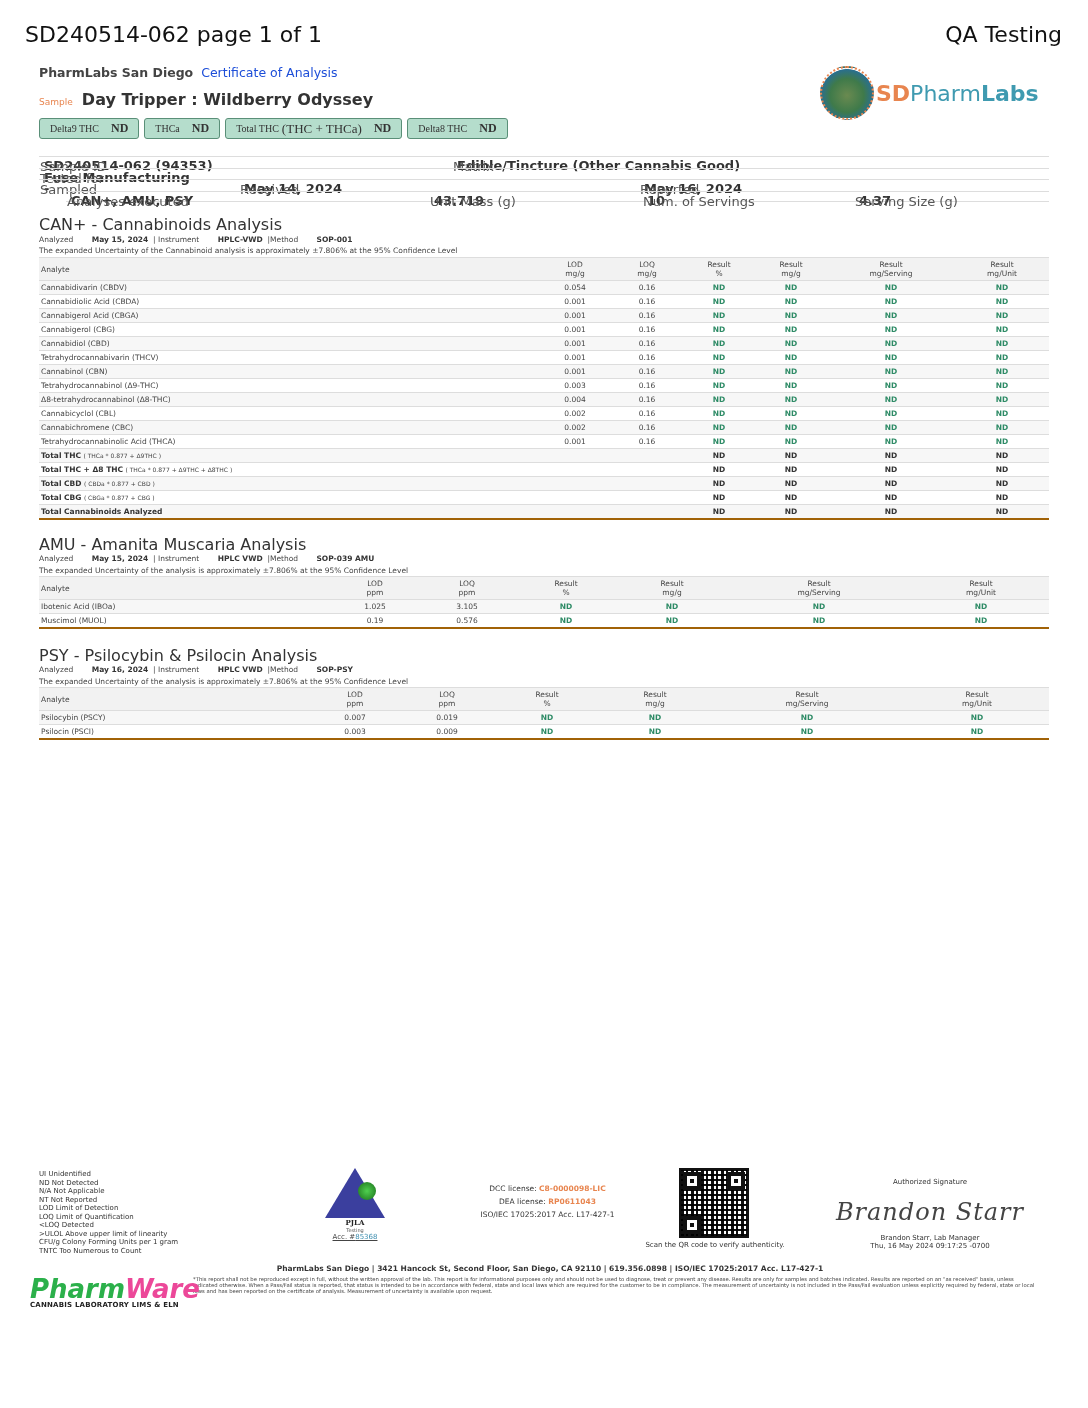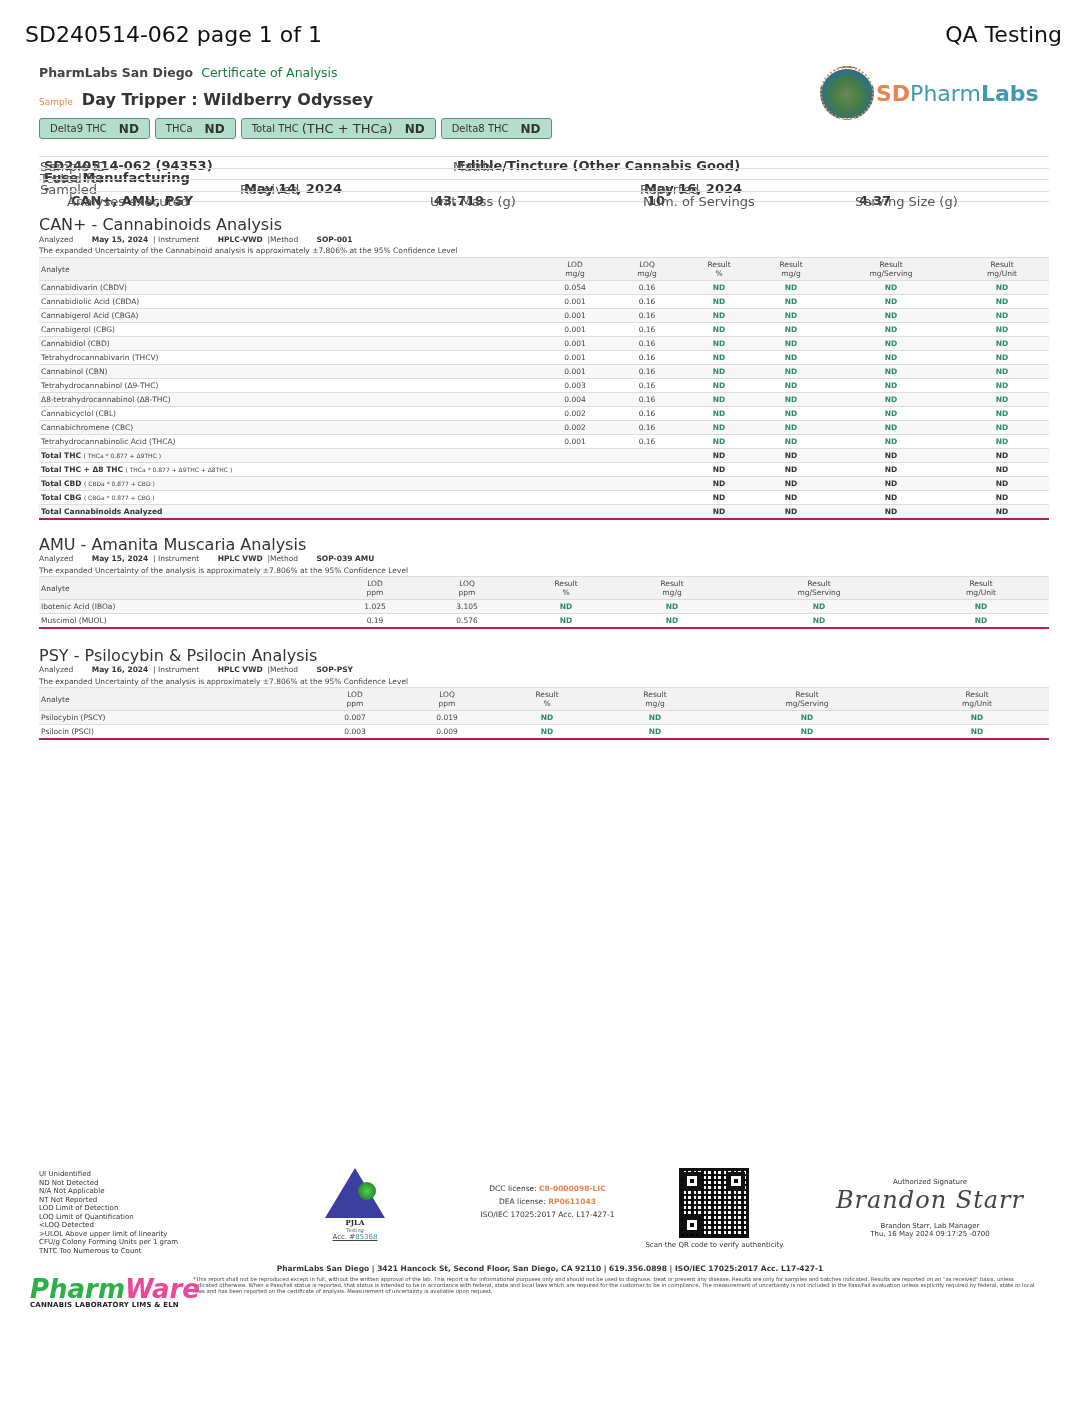--- a/index.html
+++ b/index.html
@@ -2,25 +2,25 @@
 <html><head>
 <meta charset="utf-8">
 <style>
   * { box-sizing: border-box; margin: 0; padding: 0; }
   body { width: 1088px; height: 1408px; background: #fff; font-family: "DejaVu Sans", sans-serif; color: #333; position: relative; overflow: hidden; }
   .abs { position: absolute; }
   #doc-id { left: 25px; top: 22px; font-size: 22px; color: #111; }
   #qa { right: 26px; top: 22px; font-size: 22px; color: #111; }
   #lab-line { left: 39px; top: 65px; font-size: 12.5px; }
   #lab-line .lab { font-weight: bold; color: #444; }
-  #lab-line .coa { color: #15803d; margin-left: 4px; }
+  #lab-line .coa { color: #1d4ed8; margin-left: 4px; }
   #sample-line { left: 39px; top: 90px; }
   #sample-line .tag { font-size: 9px; color: #e8854f; margin-right: 4px; }
   #sample-line .name { font-size: 16px; font-weight: bold; color: #333; }
-  #badges { left: 39px; top: 118px; display: flex; gap: 5px; }
+  #badges { left: 39px; top: 118px; display: flex; gap: 5px; font-family: Liberation Serif, serif; }
   .badge { background: #b5ddcc; border: 1px solid #5a8f78; border-radius: 3px; height: 21px; padding: 0 10px; display: flex; align-items: center; font-size: 10px; color: #333; }
   .badge .sub { font-size: 13px; margin-left: 3px; }
   .badge .val { font-weight: bold; font-size: 12px; margin-left: 12px; }
   #logo { left: 820px; top: 66px; width: 230px; height: 54px; display: flex; align-items: center; }
   #logo .circle { width: 54px; height: 54px; border-radius: 50%; background: radial-gradient(circle at 50% 55%, #6a8a50 0%, #3f7a4a 45%, #2a6f8e 70%, #ffffff 72%); border: 2px dotted #e8854f; position: relative; }
   #logo .word { font-size: 22px; font-weight: bold; margin-left: 2px; }
   #logo .sd { color: #e8854f; }
   #logo .ph { color: #3f9ab0; font-weight: normal; }
   #logo .lb { color: #3f9ab0; }
   .info-table { left: 39px; width: 1010px; font-size: 13px; color: #555; }
@@ -30,21 +30,21 @@
   .sec-title { left: 39px; font-size: 16px; color: #333; }
   .sec-meta { left: 39px; font-size: 7.5px; color: #444; }
   .sec-meta b { color: #333; margin-left: 16px; }
   .sec-unc { left: 39px; font-size: 7.5px; color: #444; }
   table.res { position: absolute; left: 39px; width: 1010px; border-collapse: collapse; font-size: 7.5px; color: #444; }
   table.res th { background: #f2f2f2; font-weight: normal; text-align: center; line-height: 9px; padding: 2px 0; border-top: 1px solid #ddd; border-bottom: 1px solid #ddd; }
   table.res th.first { text-align: left; padding-left: 2px; }
   table.res td { height: 14px; border-bottom: 1px solid #ddd; text-align: center; white-space: nowrap; }
   table.res td.first { text-align: left; padding-left: 2px; }
   table.res tr:nth-child(even) td { background: #f7f7f7; }
-  table.res tr:last-child td { border-bottom: 2px solid #be185d; }
+  table.res tr:last-child td { border-bottom: 2px solid #a16207; }
   .nd { color: #2e8b66; font-weight: bold; }
   .nd-plain { color: #333; font-weight: bold; }
   td b { color: #333; }
   td .f { font-size: 6px; }
   #legend { left: 39px; top: 1170px; font-size: 7px; line-height: 8.5px; color: #333; }
   #pjla { left: 320px; top: 1168px; width: 70px; text-align: center; }
   #pjla .tri { width: 0; height: 0; border-left: 30px solid transparent; border-right: 30px solid transparent; border-bottom: 50px solid #3b3f9e; margin: 0 auto; position: relative; }
   #pjla .globe { position: absolute; left: 38px; top: 14px; width: 18px; height: 18px; border-radius: 50%; background: radial-gradient(circle, #4fd04f, #1a6e1a); }
   #pjla .t1 { font-size: 7px; font-weight: bold; font-family: "DejaVu Serif", serif; color: #222; }
   #pjla .t2 { font-size: 5px; color: #555; }
@@ -54,21 +54,21 @@
   #licenses .or { color: #e8854f; font-weight: bold; }
   #qr { left: 679px; top: 1168px; width: 70px; height: 70px; background:
       repeating-linear-gradient(90deg, #111 0 3px, #fff 3px 5px, #111 5px 7px, #fff 7px 10px),
       repeating-linear-gradient(0deg, #111 0 2px, #fff 2px 5px);
       background-blend-mode: multiply; border: 2px solid #111; }
   #qr .fin { position: absolute; width: 18px; height: 18px; border: 4px solid #111; background: #fff; }
   #qr .fin::after { content: ""; position: absolute; left: 3px; top: 3px; width: 4px; height: 4px; background: #111; }
   #qr-caption { left: 640px; top: 1241px; width: 150px; text-align: center; font-size: 7px; color: #333; }
   #sig { left: 830px; top: 1170px; width: 200px; text-align: center; }
   #sig .lbl { font-size: 7px; color: #333; margin-top: 8px; }
-  #sig .hand { font-family: "DejaVu Serif", serif; font-style: italic; font-size: 24px; color: #444; letter-spacing: 1px; }
+  #sig .hand { font-family: "DejaVu Serif", serif; font-style: italic; font-size: 24px; color: #444; margin-top: 12px; letter-spacing: 1px; }
   #sig .who { font-size: 7px; color: #333; margin-top: 8px; line-height: 8px; }
   #footer-addr { left: 190px; top: 1264px; width: 720px; text-align: center; font-size: 7.5px; font-weight: bold; color: #333; }
   #disclaimer { left: 193px; top: 1276px; width: 845px; font-size: 5.3px; line-height: 6px; color: #444; }
   #pharmware { left: 30px; top: 1274px; }
   #pharmware .pw { font-size: 26px; font-weight: bold; font-style: italic; color: #2bb04a; }
   #pharmware .pw .w { color: #ec4899; }
   #pharmware .tag { font-size: 7px; font-weight: bold; color: #222; letter-spacing: 0.2px; margin-top: -3px; }
 </style>
 </head>
 <body>

